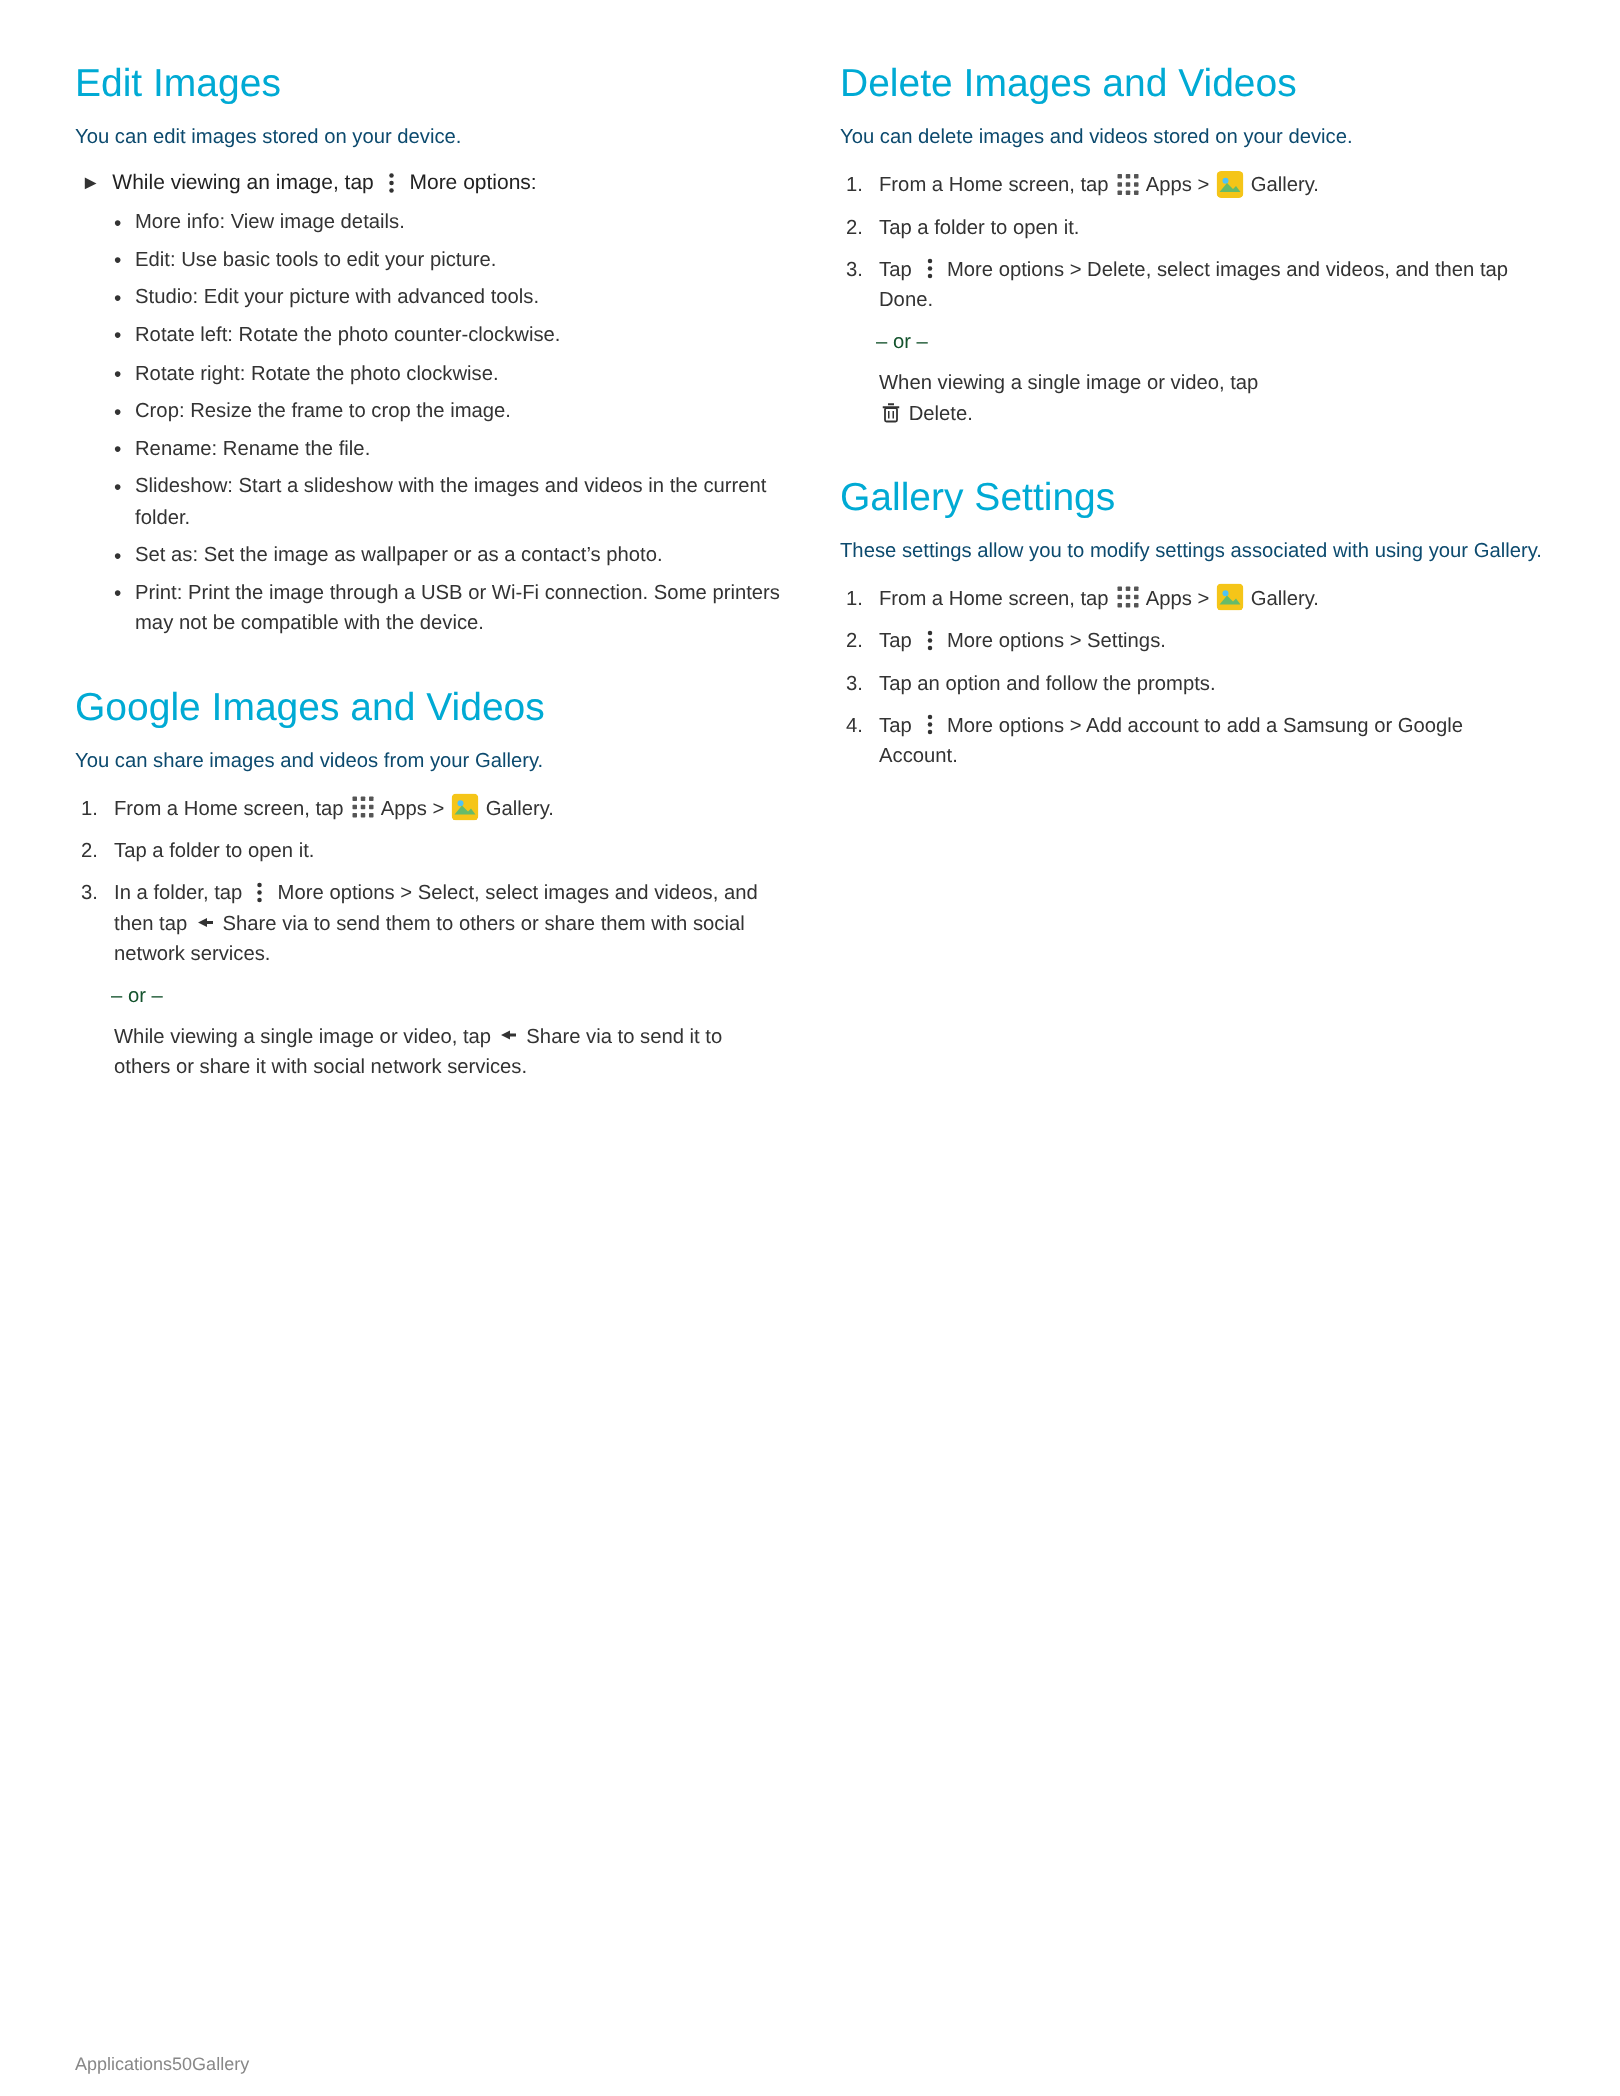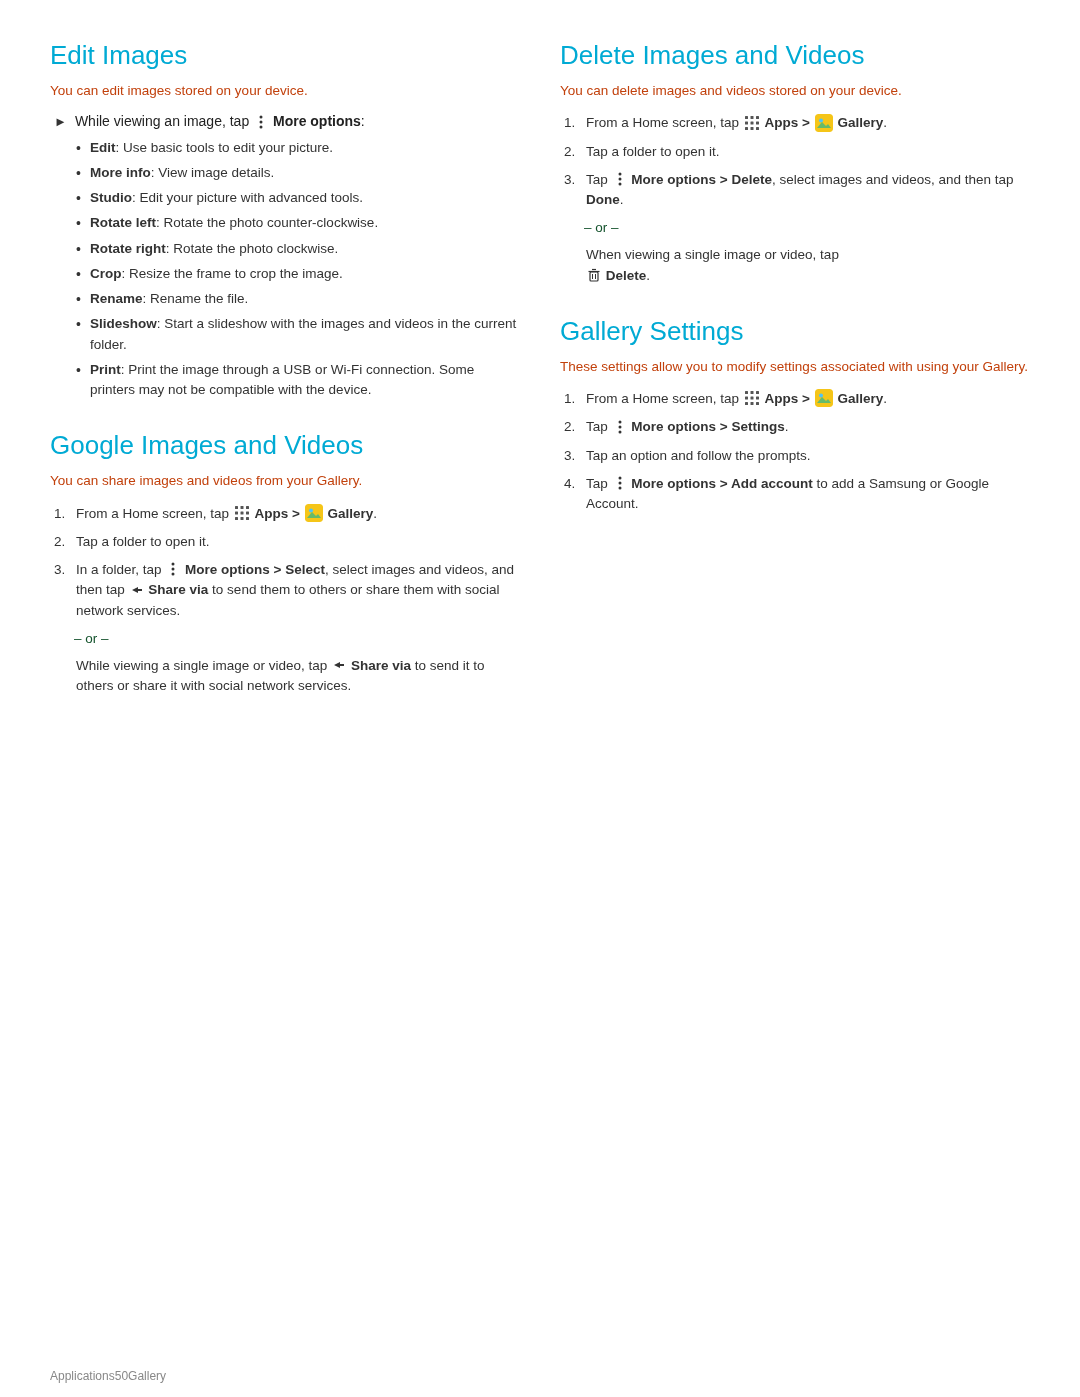--- a/index.html
+++ b/index.html
@@ -34,21 +34,21 @@
     }
     .section-title {
       font-size: 26px;
       color: #00aad4;
       font-weight: normal;
       margin-bottom: 10px;
       margin-top: 0;
     }
     .section-intro {
       font-size: 13.5px;
-      color: #c2410c;
+      color: #0c4a6e;
       margin-bottom: 12px;
       line-height: 1.5;
     }
     .bullet-arrow {
       display: flex;
       align-items: flex-start;
       margin-bottom: 8px;
       margin-left: 4px;
     }
     .bullet-arrow .arrow {
@@ -72,21 +72,21 @@
       line-height: 1.5;
     }
     .bullet-list li::before {
       content: '•';
       position: absolute;
       left: 2px;
       top: 0;
       color: #333;
       font-size: 14px;
     }
-    .bold { font-weight: bold; }
+    .bold { font-weight: normal; }
     .numbered-list {
       list-style: none;
       margin-left: 4px;
       margin-bottom: 10px;
     }
     .numbered-list li {
       display: flex;
       align-items: flex-start;
       margin-bottom: 8px;
       font-size: 13.5px;
@@ -216,28 +216,29 @@
               <circle cx="7" cy="2" r="1.5" fill="#333"></circle>
               <circle cx="7" cy="7" r="1.5" fill="#333"></circle>
               <circle cx="7" cy="12" r="1.5" fill="#333"></circle>
             </svg>
           </span>
           <span class="bold">More options</span>:
         </span>
       </div>
 
       <ul class="bullet-list">
+        <li><span class="bold">More info</span>: View image details.</li>
         <li><span class="bold">Edit</span>: Use basic tools to edit your picture.</li>
-        <li><span class="bold">More info</span>: View image details.</li>
         <li><span class="bold">Studio</span>: Edit your picture with advanced tools.</li>
         <li><span class="bold">Rotate left</span>: Rotate the photo counter-clockwise.</li>
         <li><span class="bold">Rotate right</span>: Rotate the photo clockwise.</li>
         <li><span class="bold">Crop</span>: Resize the frame to crop the image.</li>
         <li><span class="bold">Rename</span>: Rename the file.</li>
         <li><span class="bold">Slideshow</span>: Start a slideshow with the images and videos in the current folder.</li>
+        <li><span class="bold">Set as</span>: Set the image as wallpaper or as a contact’s photo.</li>
         <li><span class="bold">Print</span>: Print the image through a USB or Wi-Fi connection. Some printers may not be compatible with the device.</li>
       </ul>
 
       <div class="section-gap"></div>
       <h2 class="section-title">Google Images and Videos</h2>
       <p class="section-intro">You can share images and videos from your Gallery.</p>
 
       <ol class="numbered-list">
         <li>
           <span class="num">1.</span>

